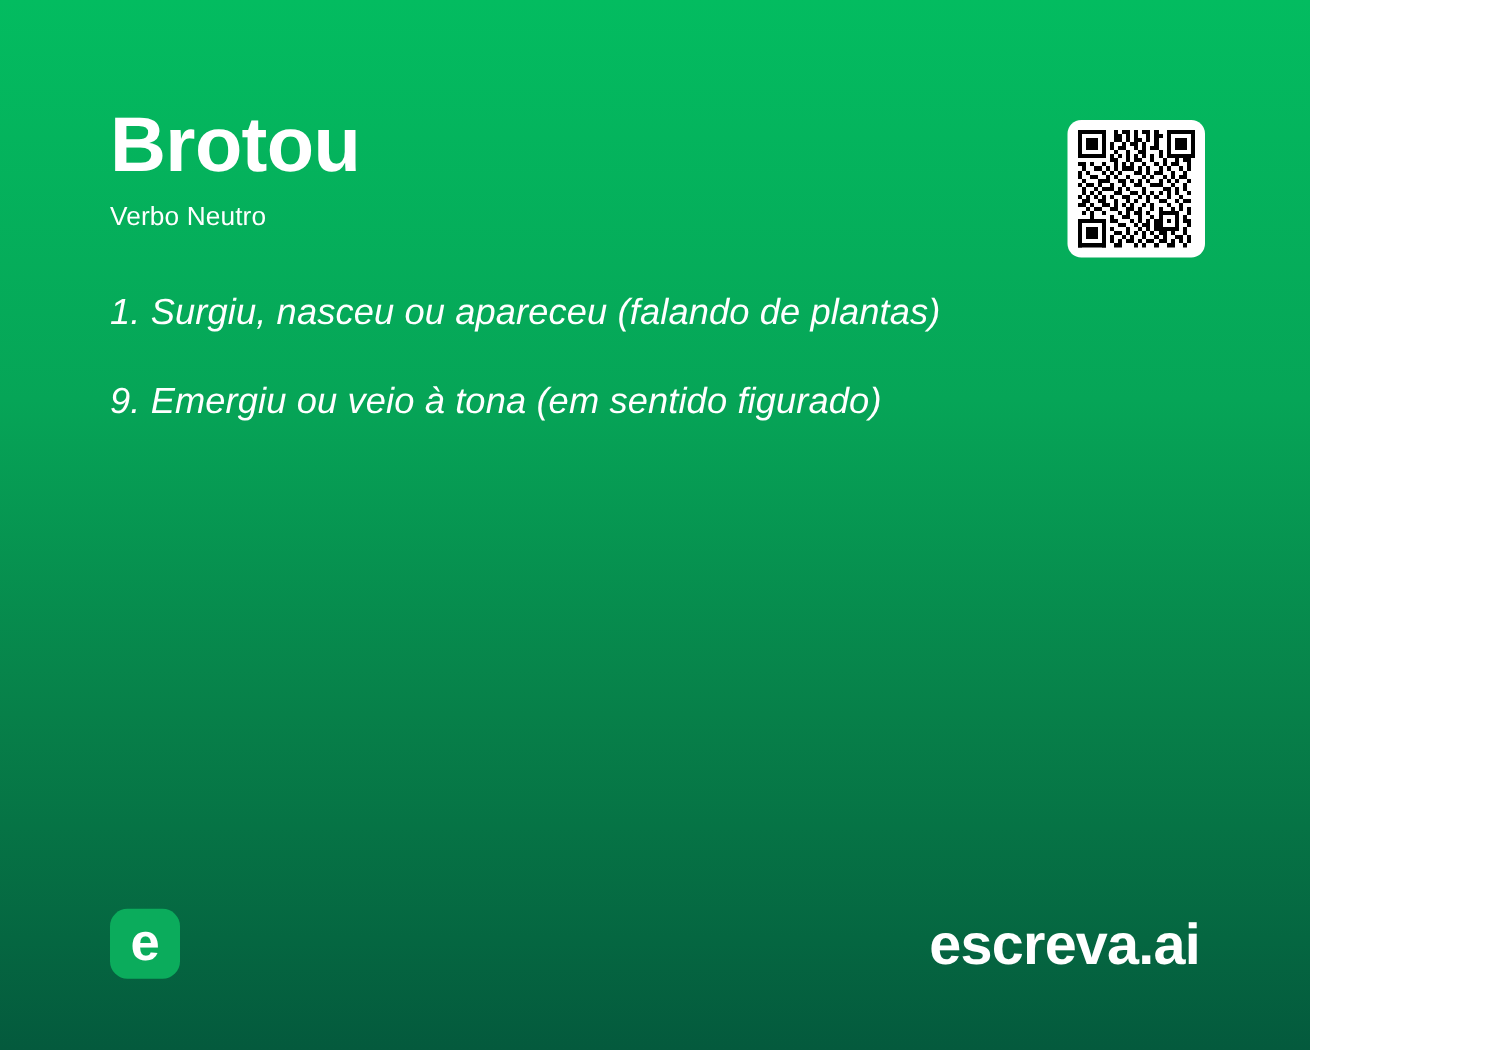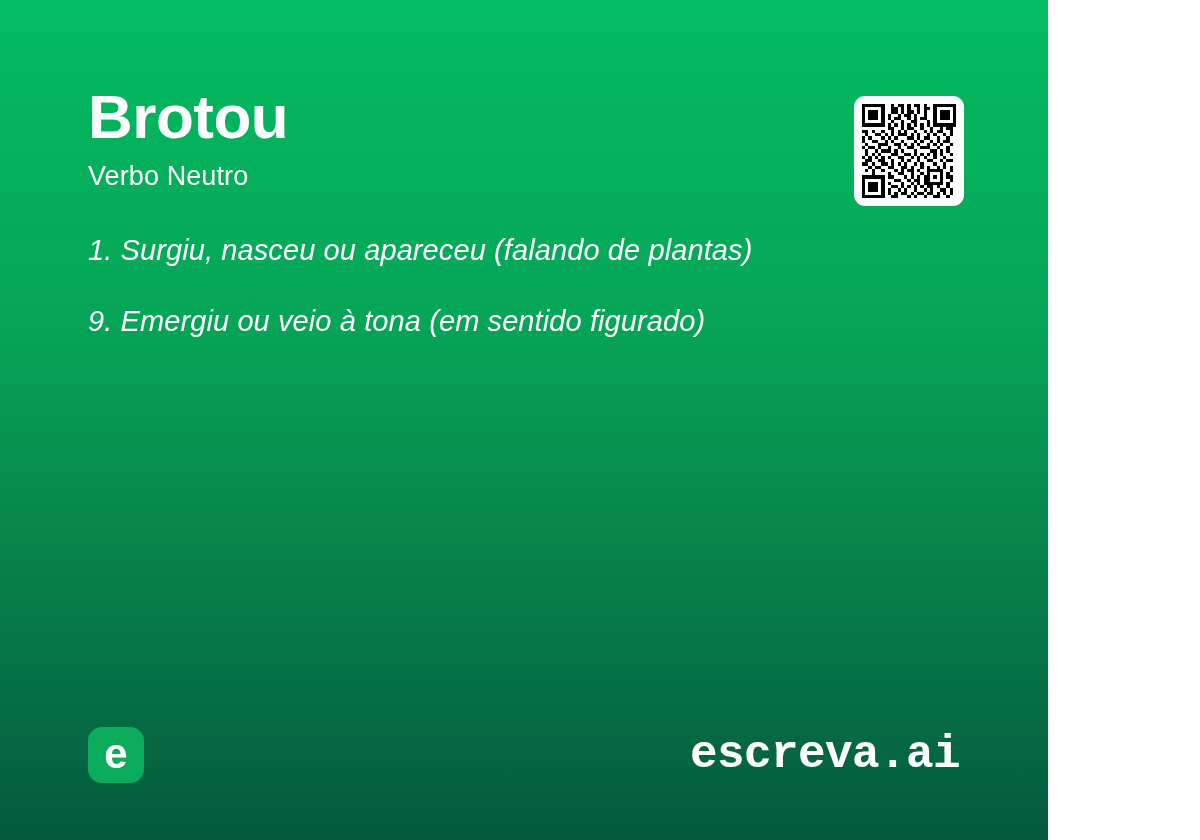--- a/index.html
+++ b/index.html
@@ -28,21 +28,21 @@
     margin: 0;
     font-size: 62px;
     line-height: 1.0;
     font-weight: 700;
     color: #ffffff;
     letter-spacing: -0.5px;
   }
   .word-class {
     margin: 0;
     padding-top: 14px;
-    font-size: 27px;
+    font-size: 21px;
     line-height: 1.1;
     font-weight: 500;
     color: #ffffff;
     letter-spacing: 0.1px;
   }
 
   
   .qr-panel {
     position: absolute;
     right: 84px;
@@ -101,21 +101,20 @@
     font-weight: 700;
     color: #ffffff;
     margin-top: -3px;
   }
   .brand {
     font-size: 46px;
     line-height: 1;
     font-weight: 700;
     color: #ffffff;
     letter-spacing: -0.6px;
-    font-family: Liberation Mono, monospace;
   }
 </style>
 </head>
 <body>
 
 <div class="card">
 
   <div class="header">
     <h1 class="word-title">Brotou</h1>
     <p class="word-class">Verbo Neutro</p>

